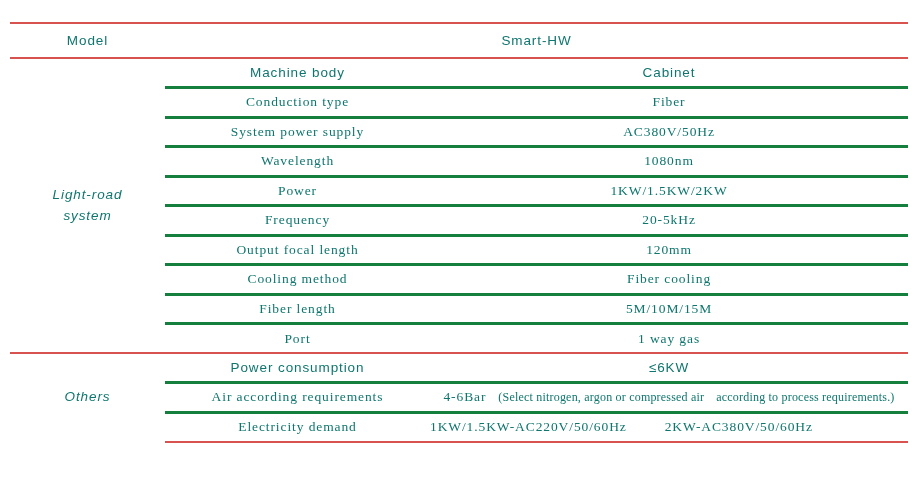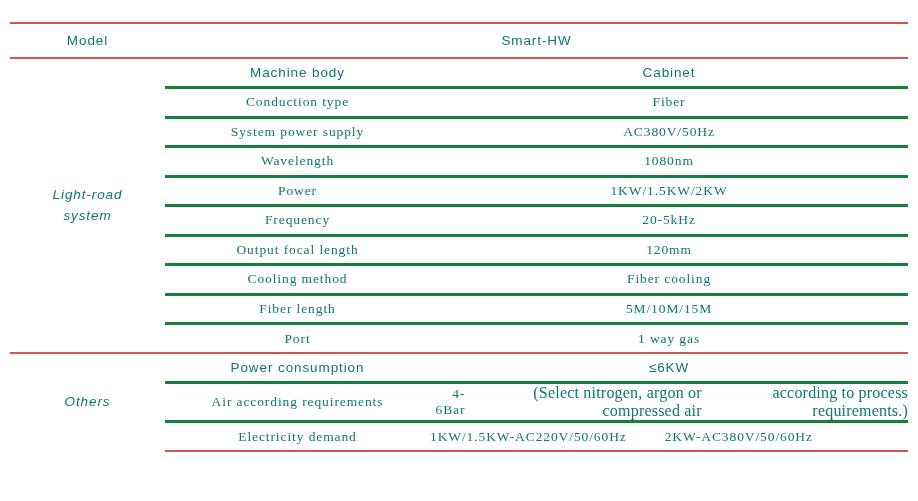--- a/index.html
+++ b/index.html
@@ -87,21 +87,21 @@
     display: block;
   }
   .compound {
     display: flex;
     align-items: baseline;
     justify-content: center;
     gap: 12px;
     text-align: right;
   }
   .small-note {
-    font-size: 16px;
+    font-size: 12px;
     letter-spacing: 0.2px;
   }
   .elec {
     display: flex;
     align-items: baseline;
     gap: 38px;
   }
 </style>
 </head>
 <body>

